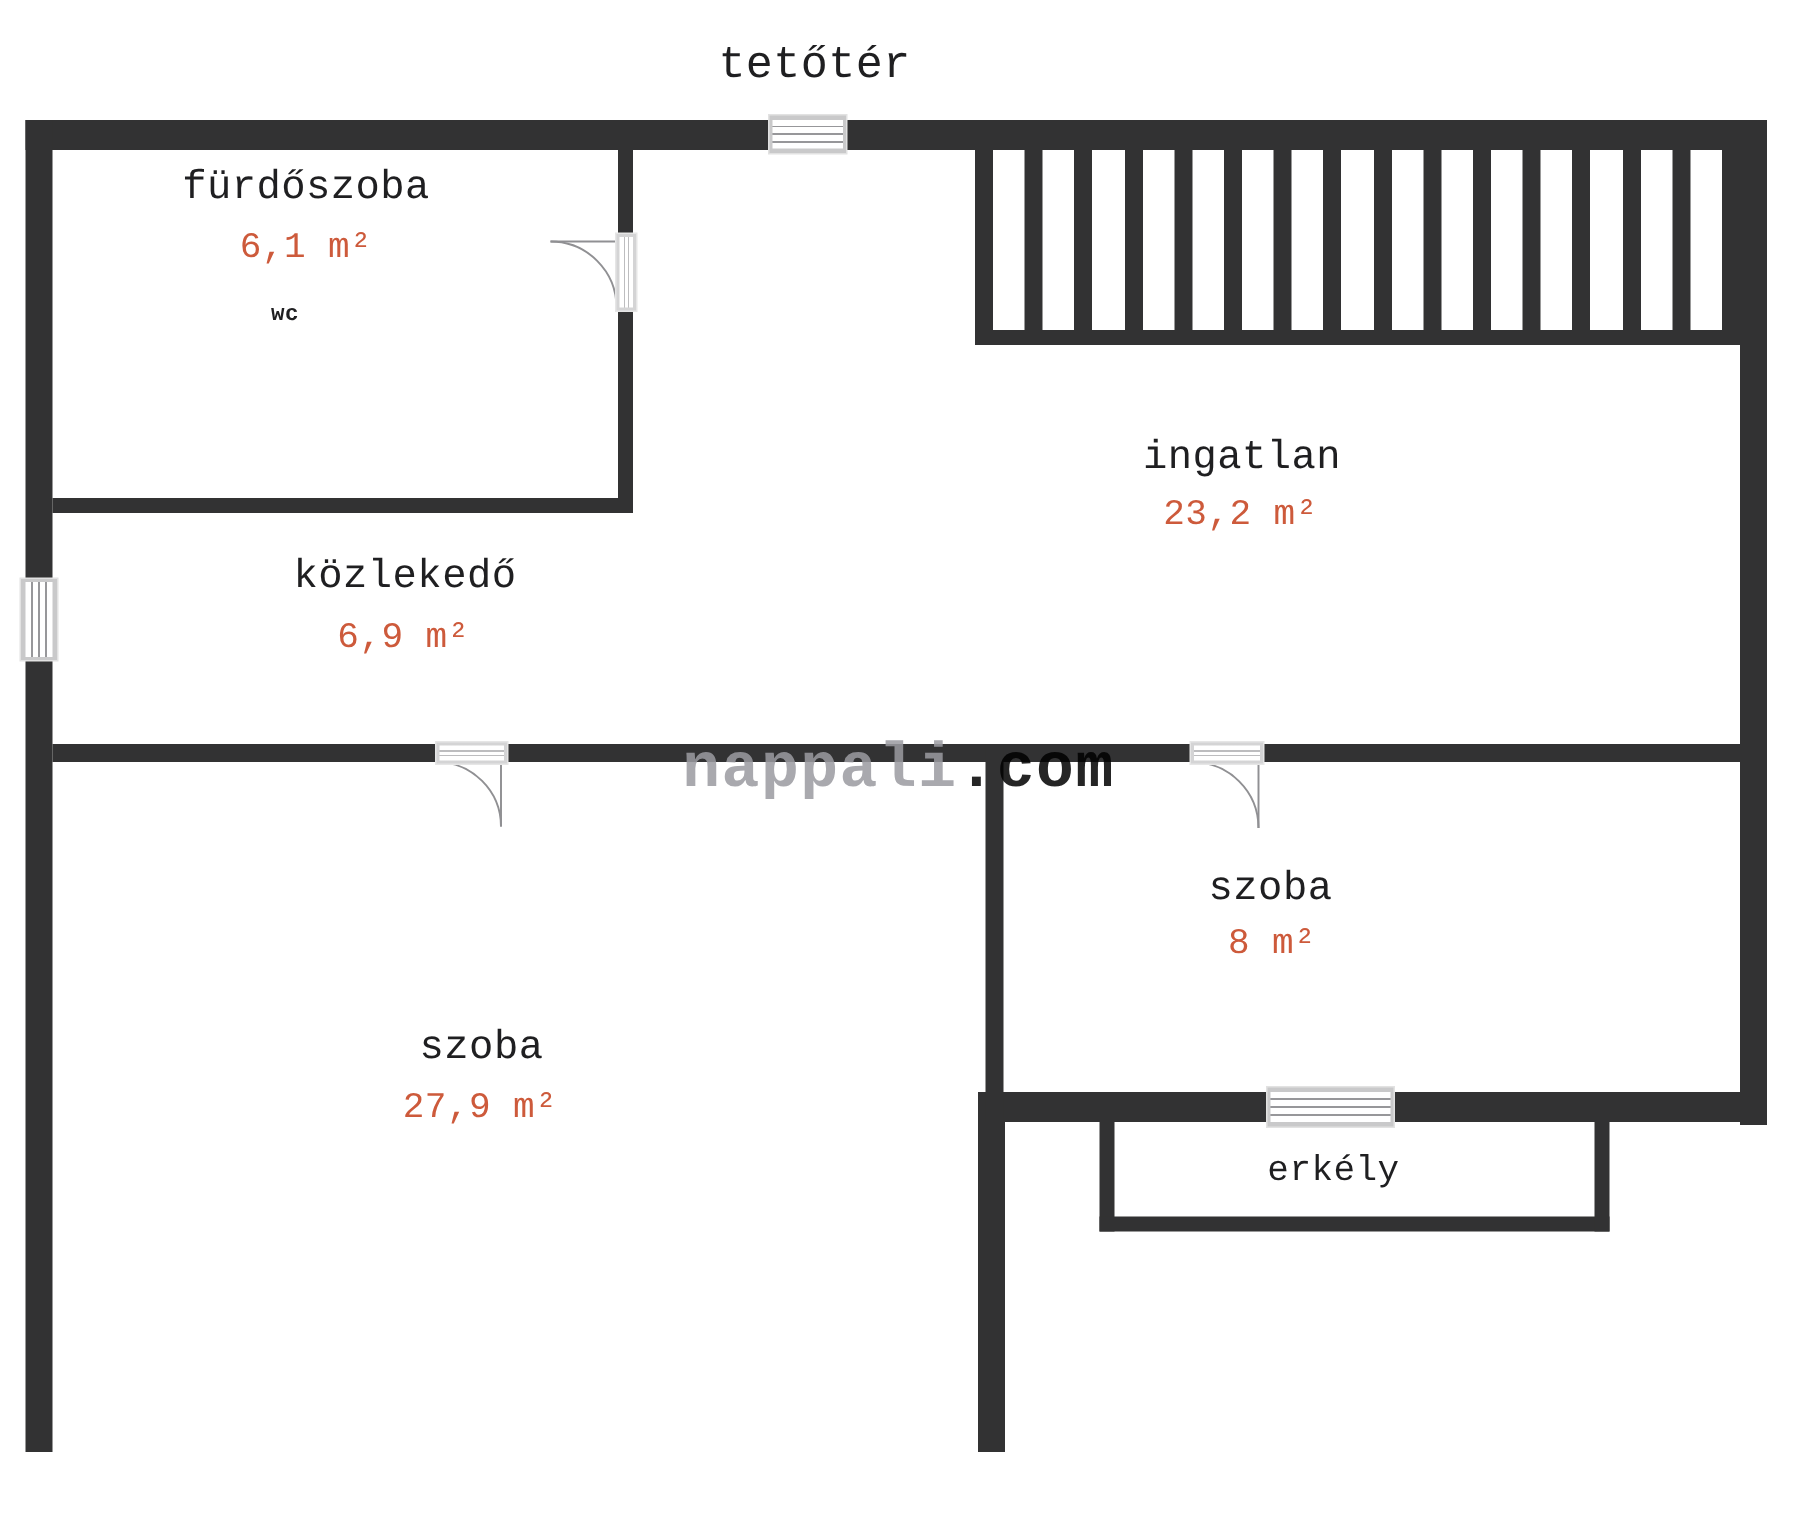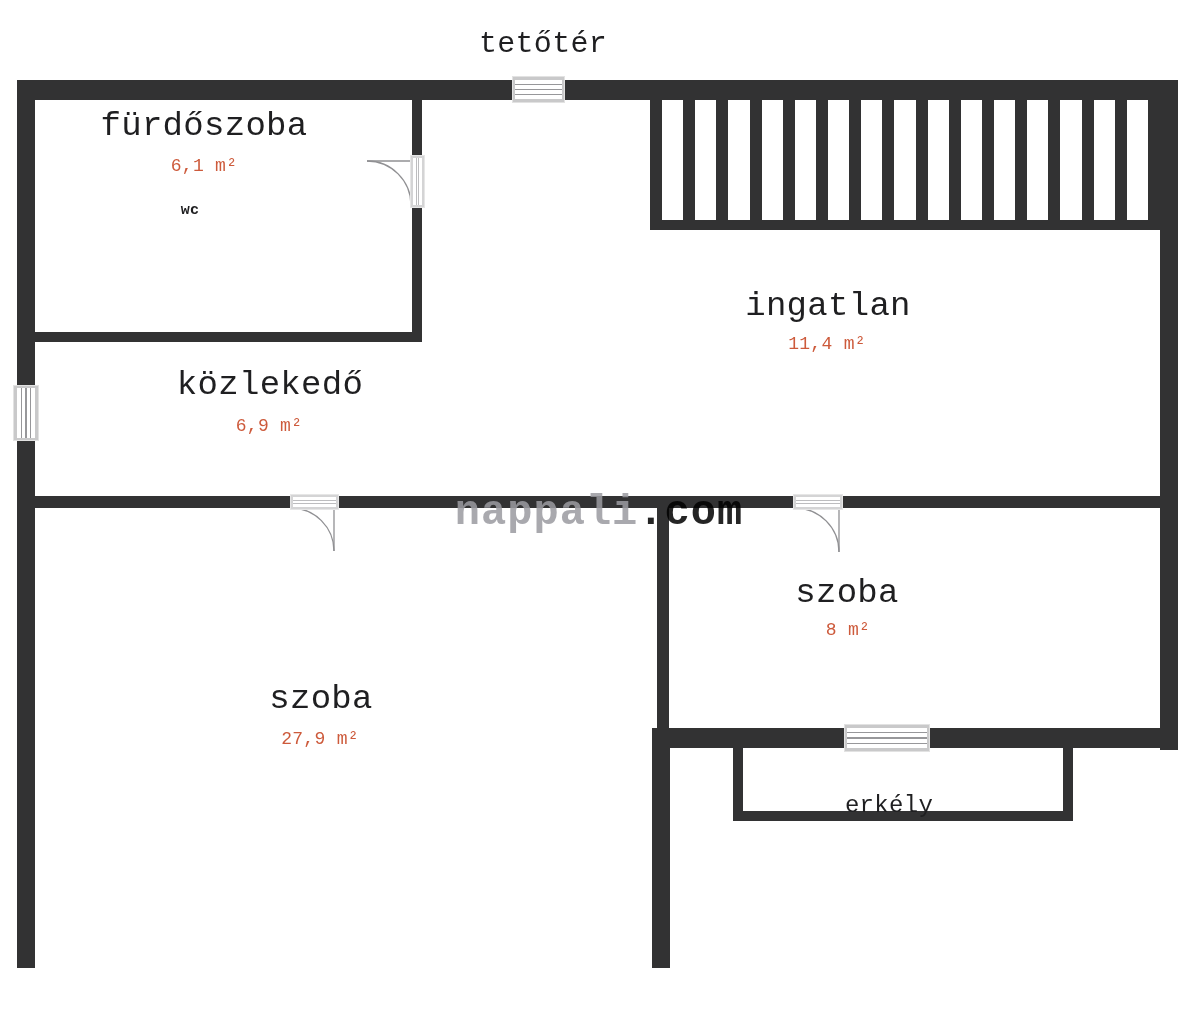--- a/index.html
+++ b/index.html
@@ -17,22 +17,22 @@
     background:linear-gradient(to right,#fff 0 20%,#97979a 20% 26%,#fff 26% 47%,#97979a 47% 53%,#fff 53% 74%,#97979a 74% 80%,#fff 80% 100%);}
   .doorjamb{position:absolute;background:#d4d4d5;z-index:21;box-shadow:0 0 0 1px #e6e6e6;}
   .doorjamb .glass{position:absolute;background:#fff;}
   .doorjamb.h .glass{left:2px;right:2px;top:2px;bottom:2px;
     background:linear-gradient(to bottom,#fff 0 30%,#bdbdbf 30% 40%,#fff 40% 60%,#bdbdbf 60% 70%,#fff 70% 100%);}
   .doorjamb.v .glass{left:2px;right:2px;top:2px;bottom:2px;
     background:linear-gradient(to right,#fff 0 30%,#bdbdbf 30% 40%,#fff 40% 60%,#bdbdbf 60% 70%,#fff 70% 100%);}
   #door-svg{position:absolute;left:0;top:0;z-index:15;}
   .label{position:absolute;transform:translate(-50%,-50%);white-space:nowrap;z-index:30;
          color:#1f1f21;font-weight:500;letter-spacing:0.3px;}
-  .room-name{font-size:34px;}
-  .room-area{font-size:18px;color:#cd5a3b;font-weight:500;}
+  .room-name{font-size:27px;}
+  .room-area{font-size:24px;color:#cd5a3b;font-weight:500;}
   .room-note{font-size:15px;font-weight:600;}
   .plan-title{font-size:30px;font-weight:500;}
   .balcony-name{font-size:24px;}
   .watermark{position:absolute;transform:translate(-50%,-50%);z-index:40;white-space:nowrap;
              font-size:42px;font-weight:700;letter-spacing:1px;opacity:0.85;}
   .watermark .wm-main{color:#9b9ba1;}
   .watermark .wm-accent{color:#000000;}
 </style>
 </head>
 <body>
@@ -111,27 +111,27 @@
   </svg>
 
   <div class="label room-name" style="left:204px;top:126px;">fürdőszoba</div>
   <div class="label room-area" style="left:204px;top:166px;">6,1 m²</div>
   <div class="label room-note" style="left:190px;top:210px;">wc</div>
 
   <div class="label room-name" style="left:270px;top:385px;">közlekedő</div>
   <div class="label room-area" style="left:269px;top:426px;">6,9 m²</div>
 
   <div class="label room-name" style="left:828px;top:306px;">ingatlan</div>
-  <div class="label room-area" style="left:827px;top:344px;">11,4 m²</div>
+  <div class="label room-area" style="left:827px;top:344px;">23,2 m²</div>
 
   <div class="label room-name" style="left:847px;top:593px;">szoba</div>
   <div class="label room-area" style="left:848px;top:630px;">8 m²</div>
 
   <div class="label room-name" style="left:321px;top:699px;">szoba</div>
   <div class="label room-area" style="left:320px;top:739px;">27,9 m²</div>
 
-  <div class="label balcony-name" style="left:889px;top:781px;margin-top:24px;">erkély</div>
+  <div class="label balcony-name" style="left:889px;top:781px;">erkély</div>
 
   <div class="watermark" style="left:599px;top:513px;">
     <span class="wm-main">nappali</span><span class="wm-accent">.com</span>
   </div>
 
 </div>
 
 </body></html>

